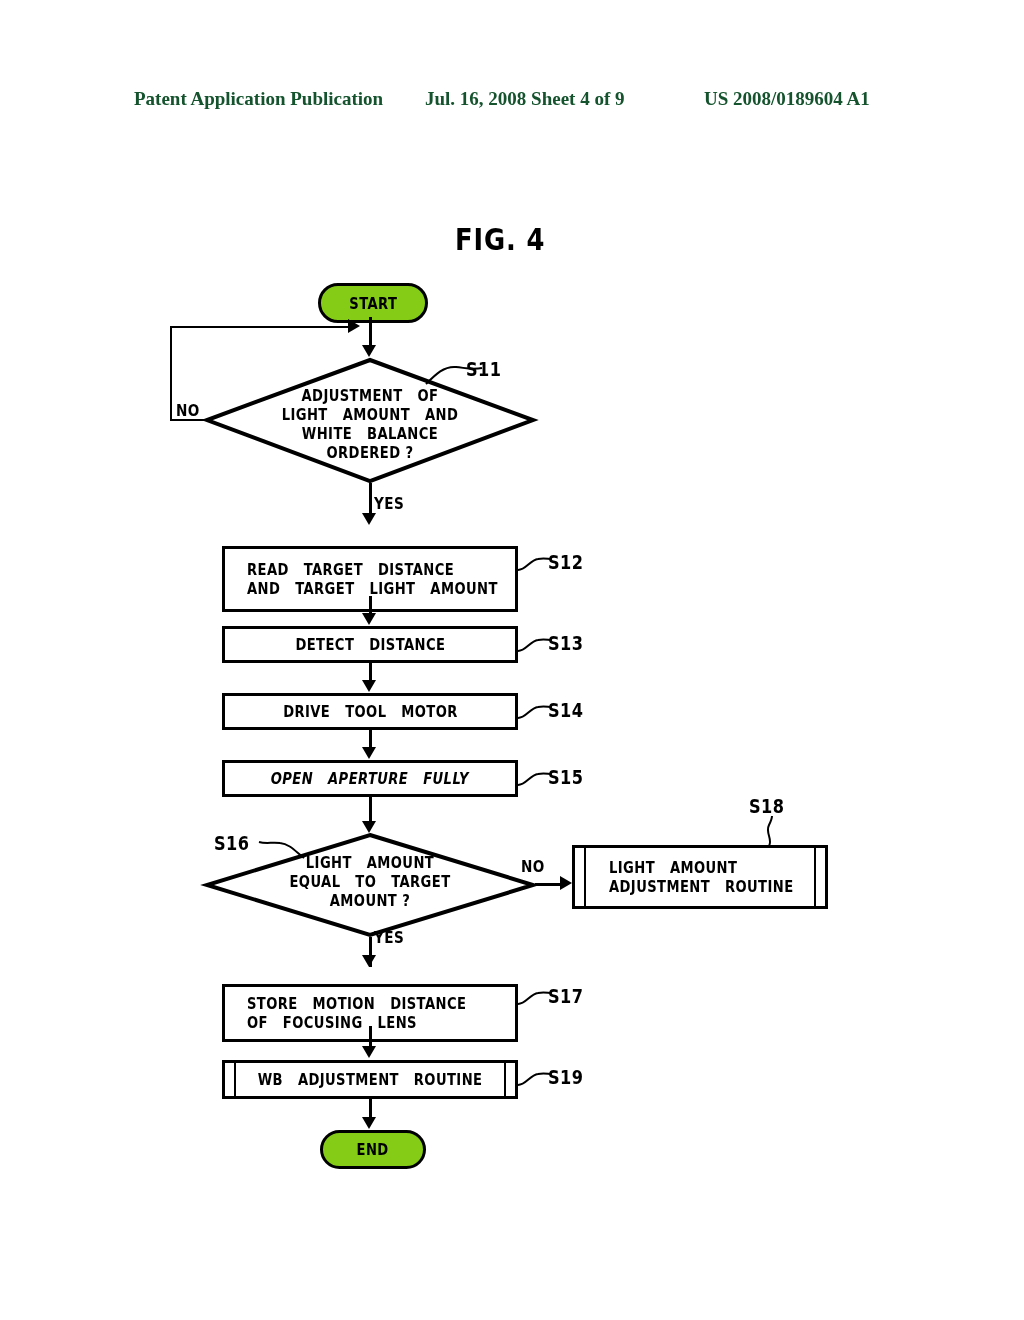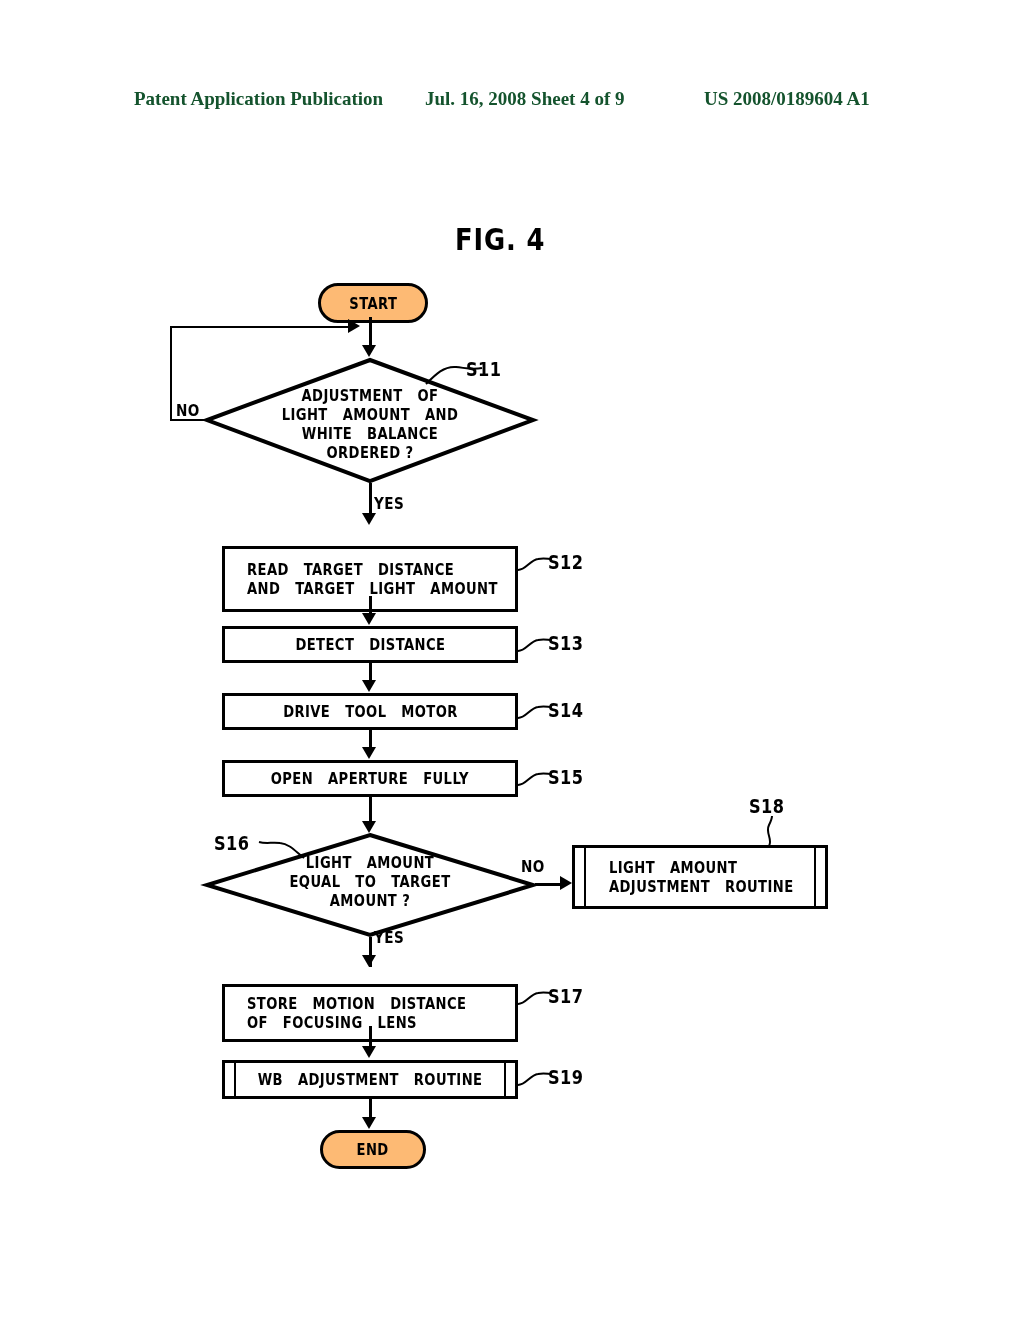--- a/index.html
+++ b/index.html
@@ -55,21 +55,21 @@
     white-space: pre;
     transform: scaleX(0.82);
     transform-origin: center top;
   }
 
   
   .terminal {
     position: absolute;
     border: 3px solid #000;
     border-radius: 999px;
-    background: #fdba74;
+    background: #84cc16;
     display: flex;
     align-items: center;
     justify-content: center;
   }
 
   
   .pbox {
     position: absolute;
     border: 3px solid #000;
     background: #fff;
@@ -265,21 +265,21 @@
     <span class="ftext">DRIVE   TOOL   MOTOR</span>
   </div>
   <svg class="leader" style="left:518px; top:704px; width:34px; height:18px;">
     <path d="M0,14 C8,14 12,4 20,3 C26,2 30,3 33,3"></path>
   </svg>
   <div class="steplbl" style="left:548px; top:699px;">S14</div>
 
   <div class="vline" style="left:369px; top:730px; height:17px;"></div>
   <div class="arrow-down" style="left:362px; top:747px;"></div>
 
-  <div class="pbox center" style="left:222px; top:760px; width:296px; height:37px;">
+  <div class="pbox center" style="left:222px; top:760px; width:296px; height:37px;font-style:italic;">
     <span class="ftext">OPEN   APERTURE   FULLY</span>
   </div>
   <svg class="leader" style="left:518px; top:771px; width:34px; height:18px;">
     <path d="M0,14 C8,14 12,4 20,3 C26,2 30,3 33,3"></path>
   </svg>
   <div class="steplbl" style="left:548px; top:766px;">S15</div>
 
   <div class="vline" style="left:369px; top:797px; height:24px;"></div>
   <div class="arrow-down" style="left:362px; top:821px;"></div>
 

